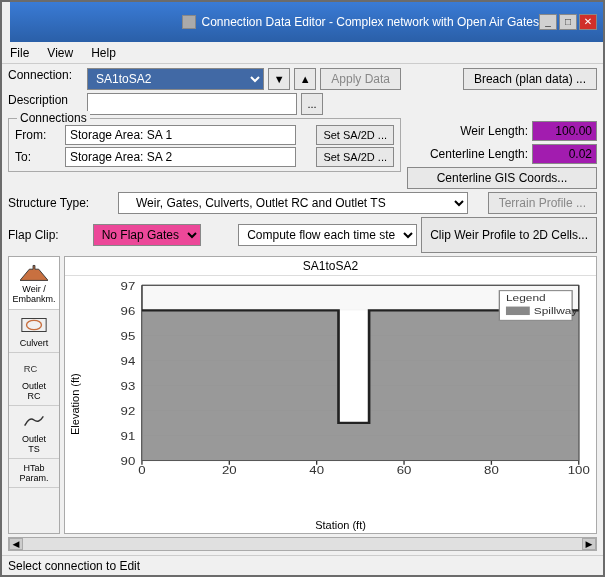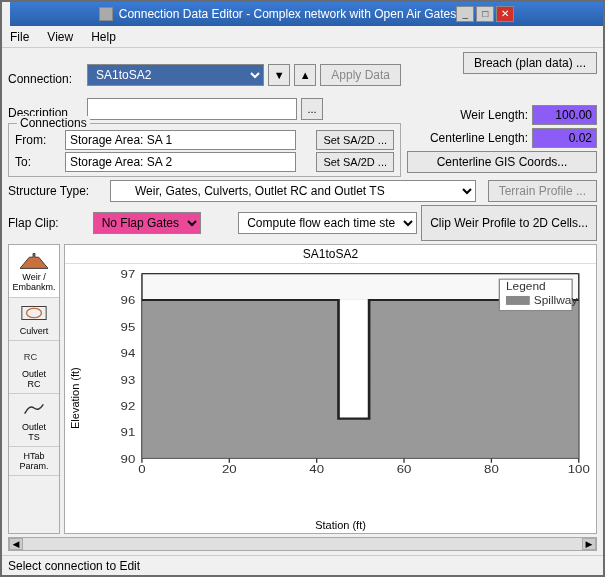--- a/index.html
+++ b/index.html
@@ -20,22 +20,22 @@
       display: flex;
       flex-direction: column;
     }
 
     .title-bar {
       background: linear-gradient(to bottom, #3a7bd5, #2a5fa8);
       color: white;
       padding: 4px 6px;
       display: flex;
       align-items: center;
-      justify-content: center;
-      height: 24px;
+      justify-content: flex-end;
+      height: 40px;
       flex-shrink: 0;
       margin-left: 8px;
     }
 
     .title-bar-left {
       display: flex;
       align-items: center;
       gap: 6px;
     }
 
@@ -95,23 +95,22 @@
       flex: 1;
       display: flex;
       flex-direction: column;
       padding: 4px 6px;
       gap: 3px;
       overflow: hidden;
     }
 
     .row {
       display: flex;
-      align-items: flex-end;
+      align-items: flex-start;
       gap: 4px;
-      margin-top: 12px;
     }
 
     .label {
       font-size: 12px;
       white-space: nowrap;
     }
 
     .connection-label {
       width: 75px;
       text-align: left;
@@ -244,40 +243,40 @@
       white-space: nowrap;
     }
 
     .weir-input {
       width: 65px;
       height: 20px;
       border: 1px solid #888;
       padding: 1px 4px;
       font-size: 12px;
       text-align: right;
-      background: #8b5cf6;
+      background: #a21caf;
     }
 
     .structure-row {
       display: flex;
       align-items: center;
-      gap: 12px;
+      gap: 20px;
     }
 
     .structure-label {
       width: 90px;
       white-space: nowrap;
     }
 
     .structure-select {
       flex: 1;
       height: 22px;
       border: 1px solid #888;
       background: white;
-      padding: 1px 20px;
+      padding: 1px 13px;
       font-size: 12px;
     }
 
     .terrain-btn {
       padding: 2px 10px;
       height: 22px;
       border: 1px solid #888;
       background: #e8e8e8;
       cursor: pointer;
       font-size: 12px;

